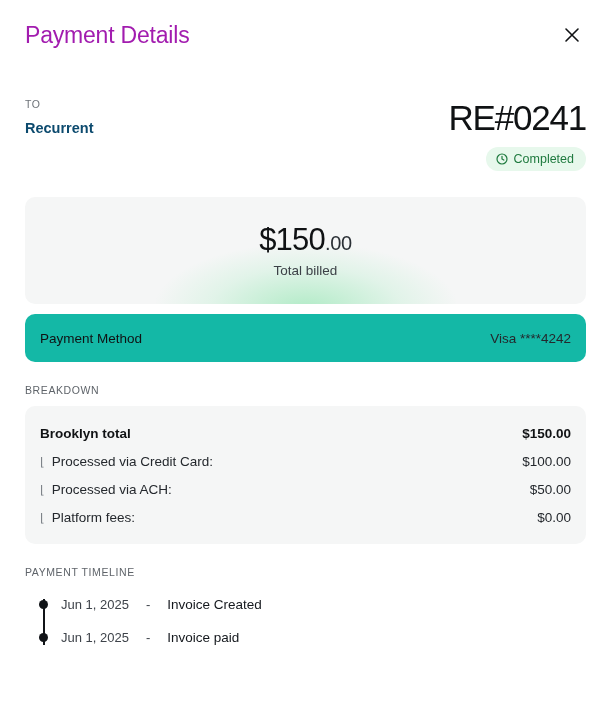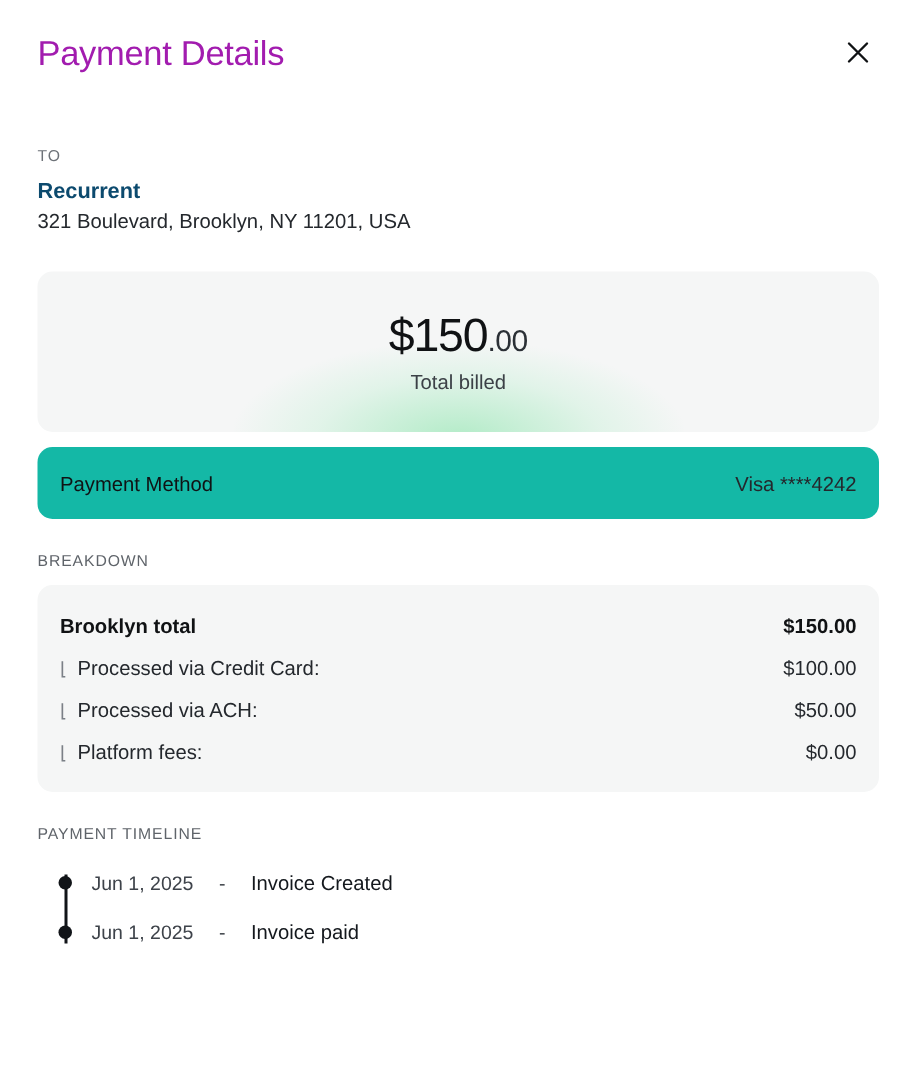--- a/index.html
+++ b/index.html
@@ -238,21 +238,32 @@
           <path d="M4 4 L16 16 M16 4 L4 16" stroke="#101214" stroke-width="1.6" stroke-linecap="round"></path>
         </svg>
       </span>
     </button>
   </div>
 
   <div class="top-row">
     <div>
       <div class="to-label">TO</div>
       <div class="to-name">Recurrent</div>
-      <div class="to-address">321 Boulevard, Brooklyn, NY 11201, USA</div>
+    </div>
+    <div class="invoice-col">
+      <div class="invoice-number">RE#0241</div>
+      <div class="status-badge">
+        <span>
+          <svg width="12" height="12" viewBox="0 0 12 12" fill="none">
+            <circle cx="6" cy="6" r="5" stroke="#1f7a3f" stroke-width="1.2"></circle>
+            <path d="M6 3.3 V6 L7.8 7.1" stroke="#1f7a3f" stroke-width="1.2" stroke-linecap="round" stroke-linejoin="round"></path>
+          </svg>
+        </span>
+        <span>Completed</span>
+      </div>
     </div>
   </div>
 
   <div class="total-card">
     <div class="total-amount">
       <span>$150</span><span class="cents">.00</span>
     </div>
     <div class="total-label">Total billed</div>
   </div>
 

